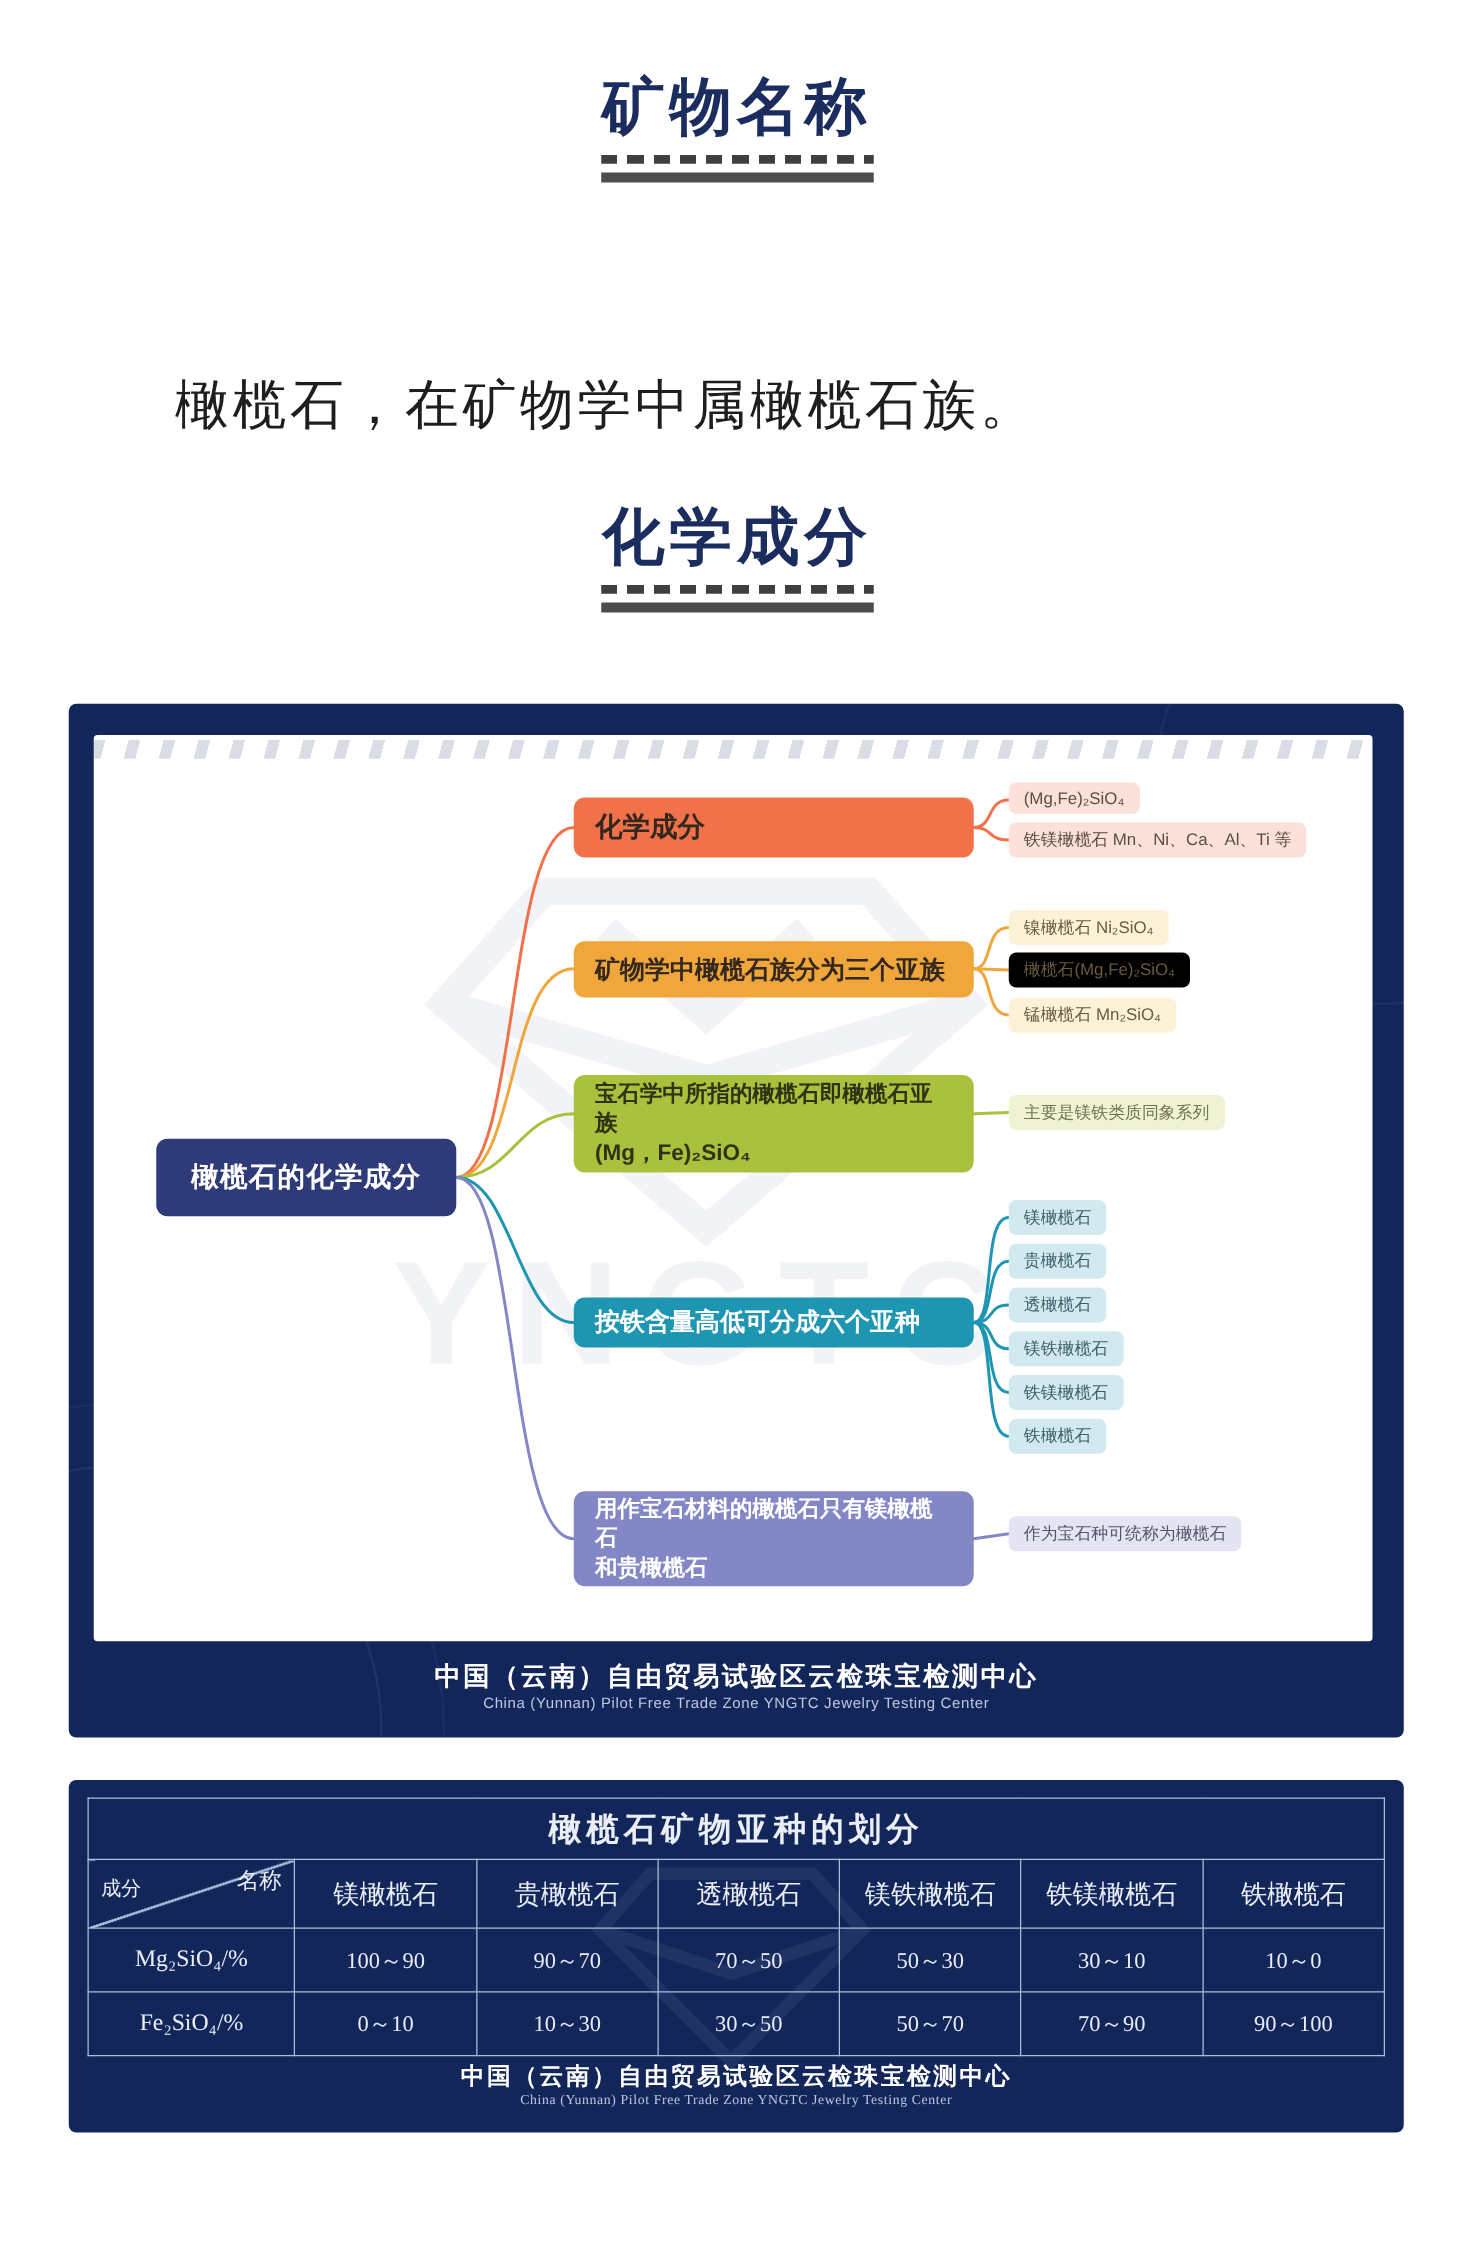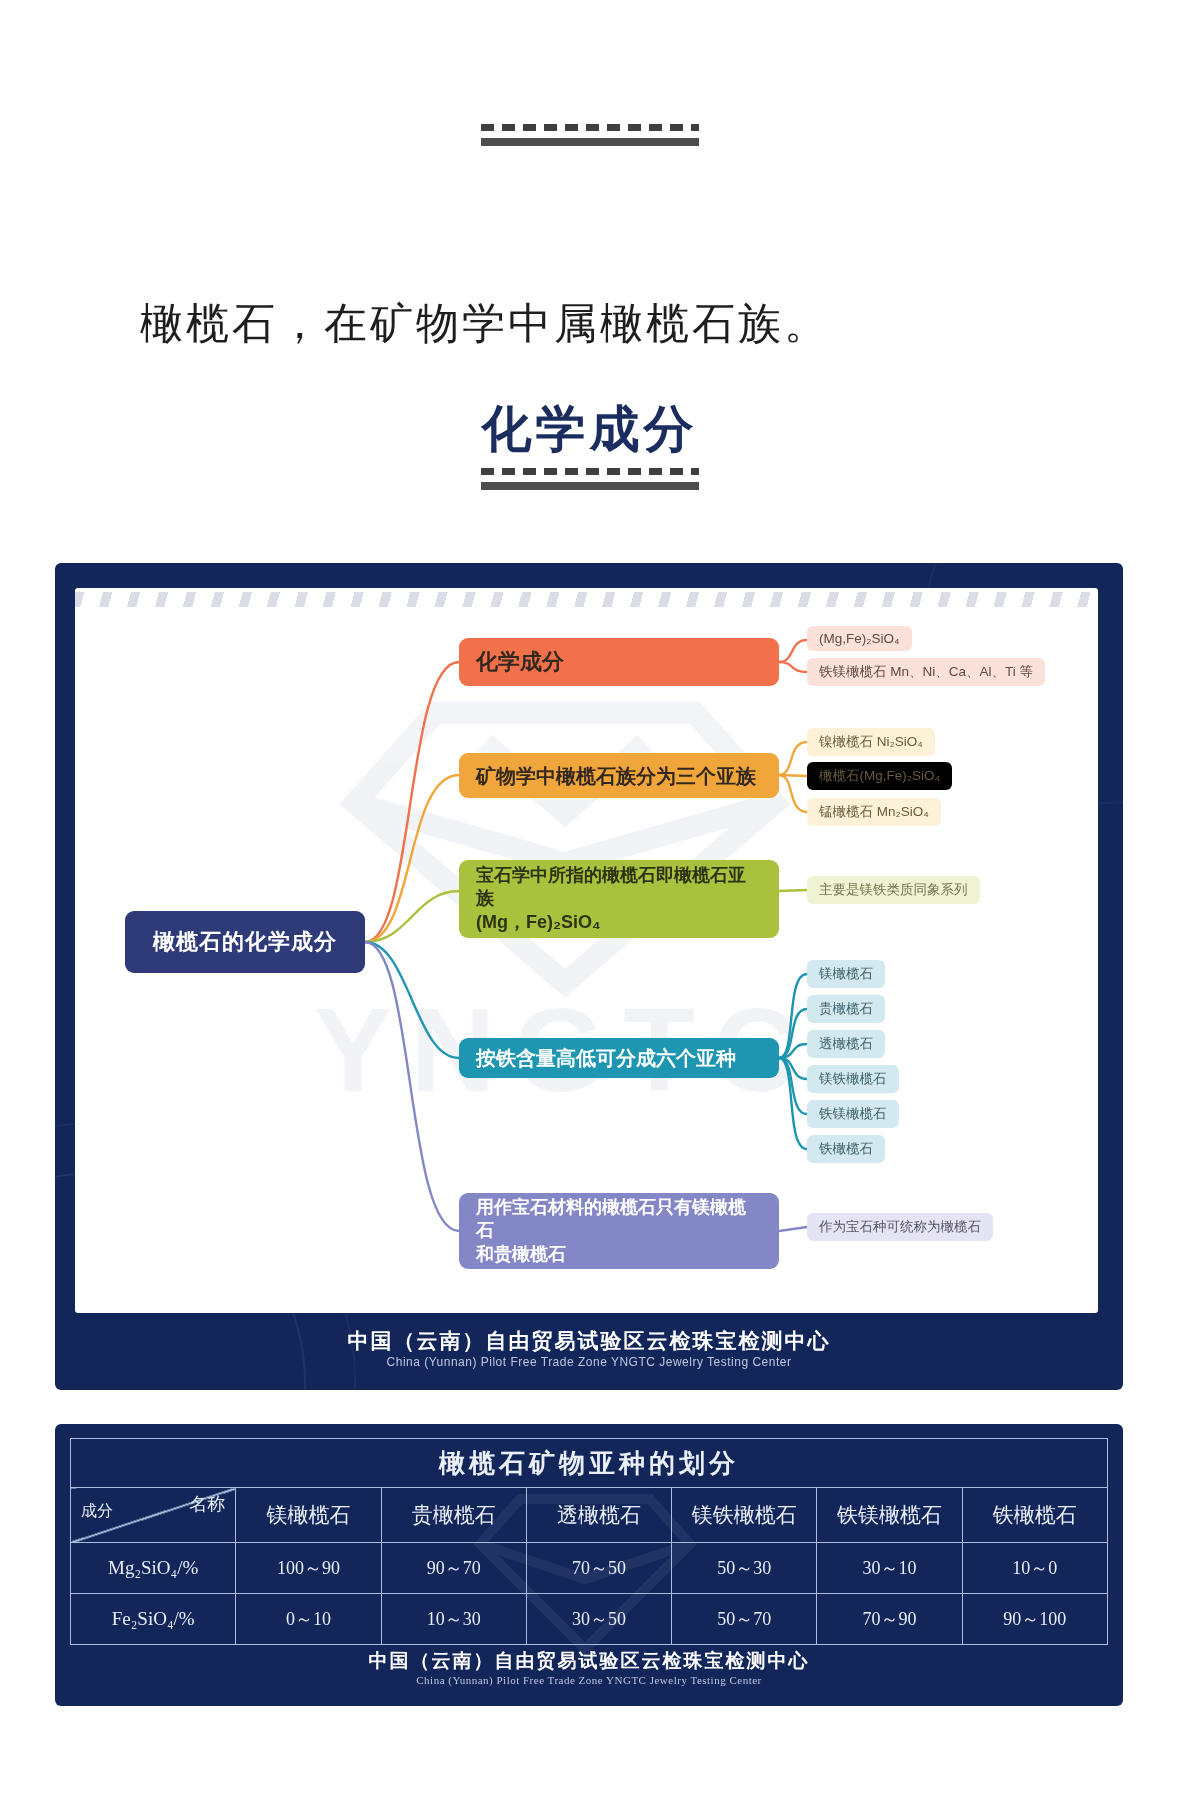--- a/index.html
+++ b/index.html
@@ -55,20 +55,23 @@
   .t-corner .bl{position:absolute;left:10px;bottom:20px;font-size:16px;}
   .t-row-label{height:48px;font-size:19px;}
   .t-val{font-size:18px;}
   .table-wm{position:absolute;left:400px;top:60px;opacity:.07;}
 </style>
 </head>
 <body>
 
 <div class="page">
 
+  <div class="sec-head" style="top:52px">
+    <h1 style="color: rgb(27, 44, 94);">矿物名称</h1>
+  </div>
   <div class="underline" style="top:124px">
     <div class="dashes"></div>
     <div class="bar"></div>
   </div>
 
   <p class="intro">橄榄石，在矿物学中属橄榄石族。</p>
 
   <div class="sec-head" style="top:396px">
     <h1 style="color: rgb(27, 44, 94);">化学成分</h1>
   </div>

